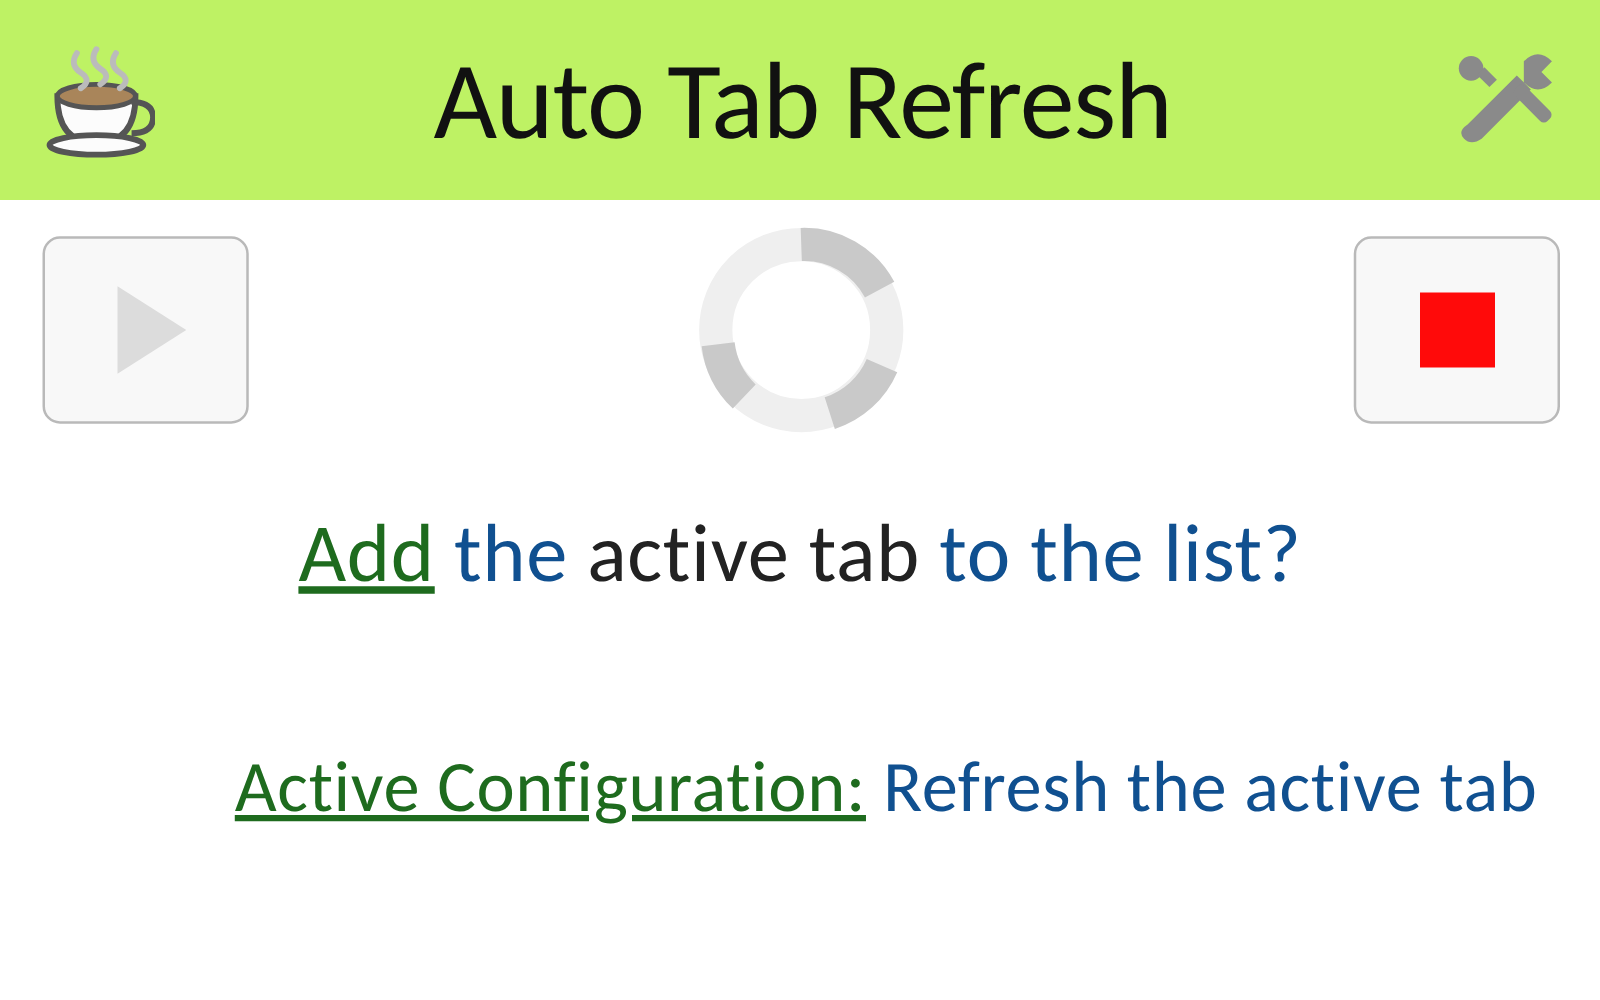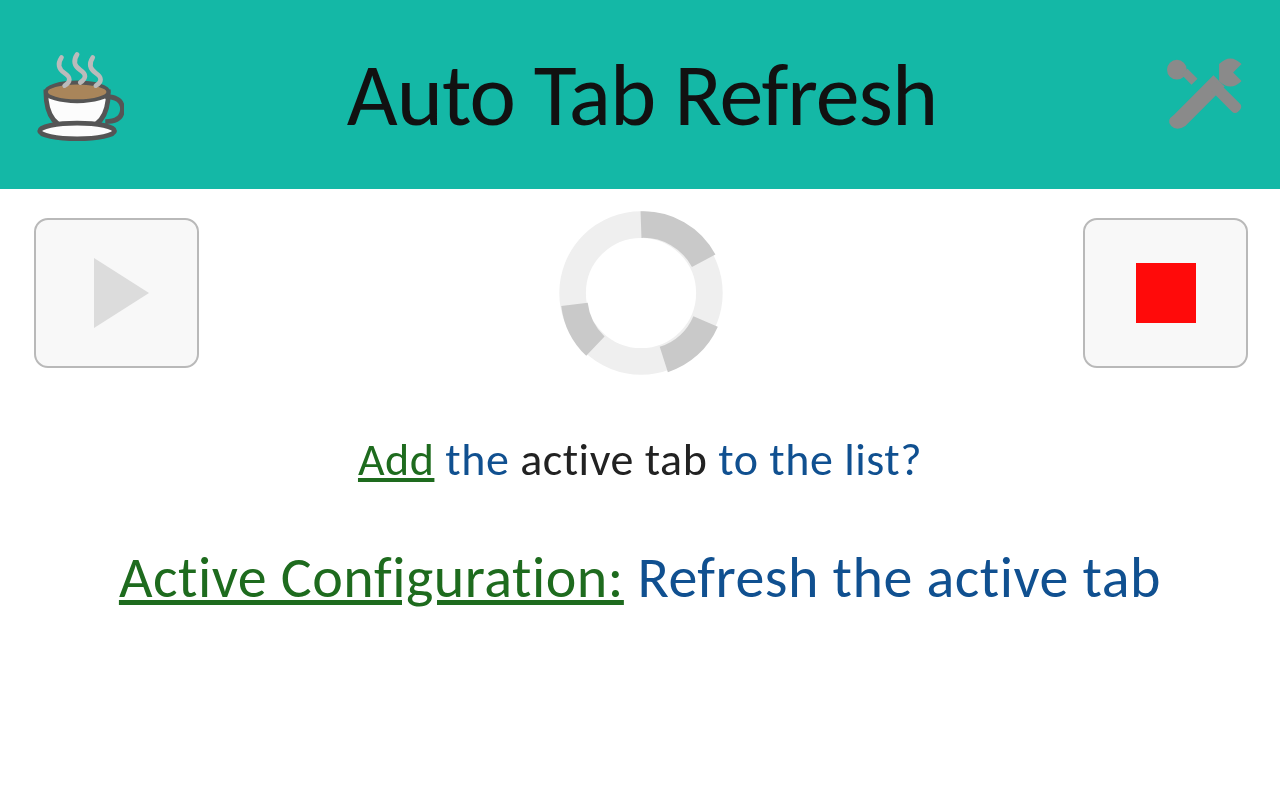--- a/index.html
+++ b/index.html
@@ -9,23 +9,23 @@
     width: 1280px;
     height: 800px;
     font-family: "Segoe UI", Calibri, Arial, sans-serif;
     background: #ffffff;
     overflow: hidden;
   }
   .header {
     display: flex;
     align-items: center;
     justify-content: space-between;
-    background: #14b8a6;
+    background: #bef264;
     padding: 18px 30px 18px 24px;
-    height: 189px;
+    height: 160px;
   }
   .header-title {
     font-size: 88px;
     font-weight: 400;
     color: #111;
     letter-spacing: -1px;
   }
   .coffee-icon svg { display:block; }
   .tools-icon svg { display:block; }
 
@@ -61,36 +61,36 @@
     flex: 1;
     display:flex;
     justify-content:center;
   }
   .spinner {
     width: 190px; height: 190px;
   }
 
   .message {
     text-align: center;
-    font-size: 46px;
+    font-size: 66px;
     color: #105090;
     margin-top: 42px;
     padding: 0 40px;
     letter-spacing: 0.5px;
   }
   .message .link {
     color: #1e6b1e;
     text-decoration: underline;
   }
   .message .dark { color: #222; }
   .config-block {
-    text-align: center;
+    text-align: right;
     font-size: 58px;
     color: #105090;
-    margin-top: 52px;
+    margin-top: 108px;
     padding: 0 50px;
     line-height: 1.35;
     letter-spacing: 0.5px;
   }
   .config-block .link {
     color: #1e6b1e;
     text-decoration: underline;
   }
 </style>
 </head>

